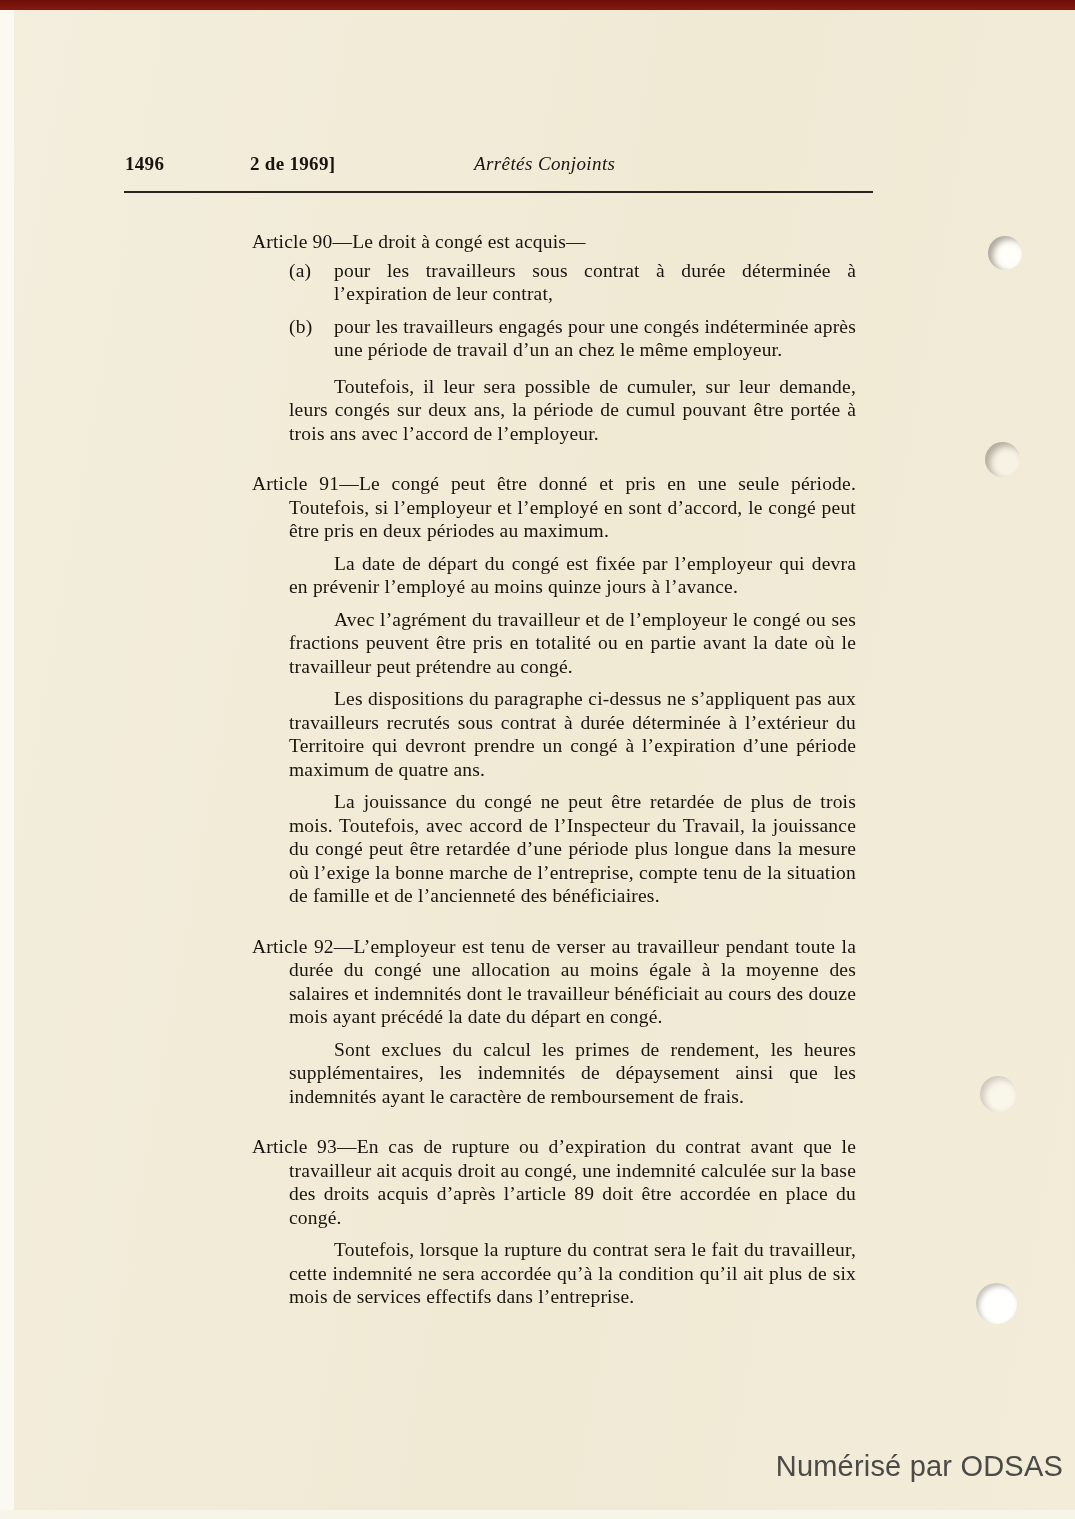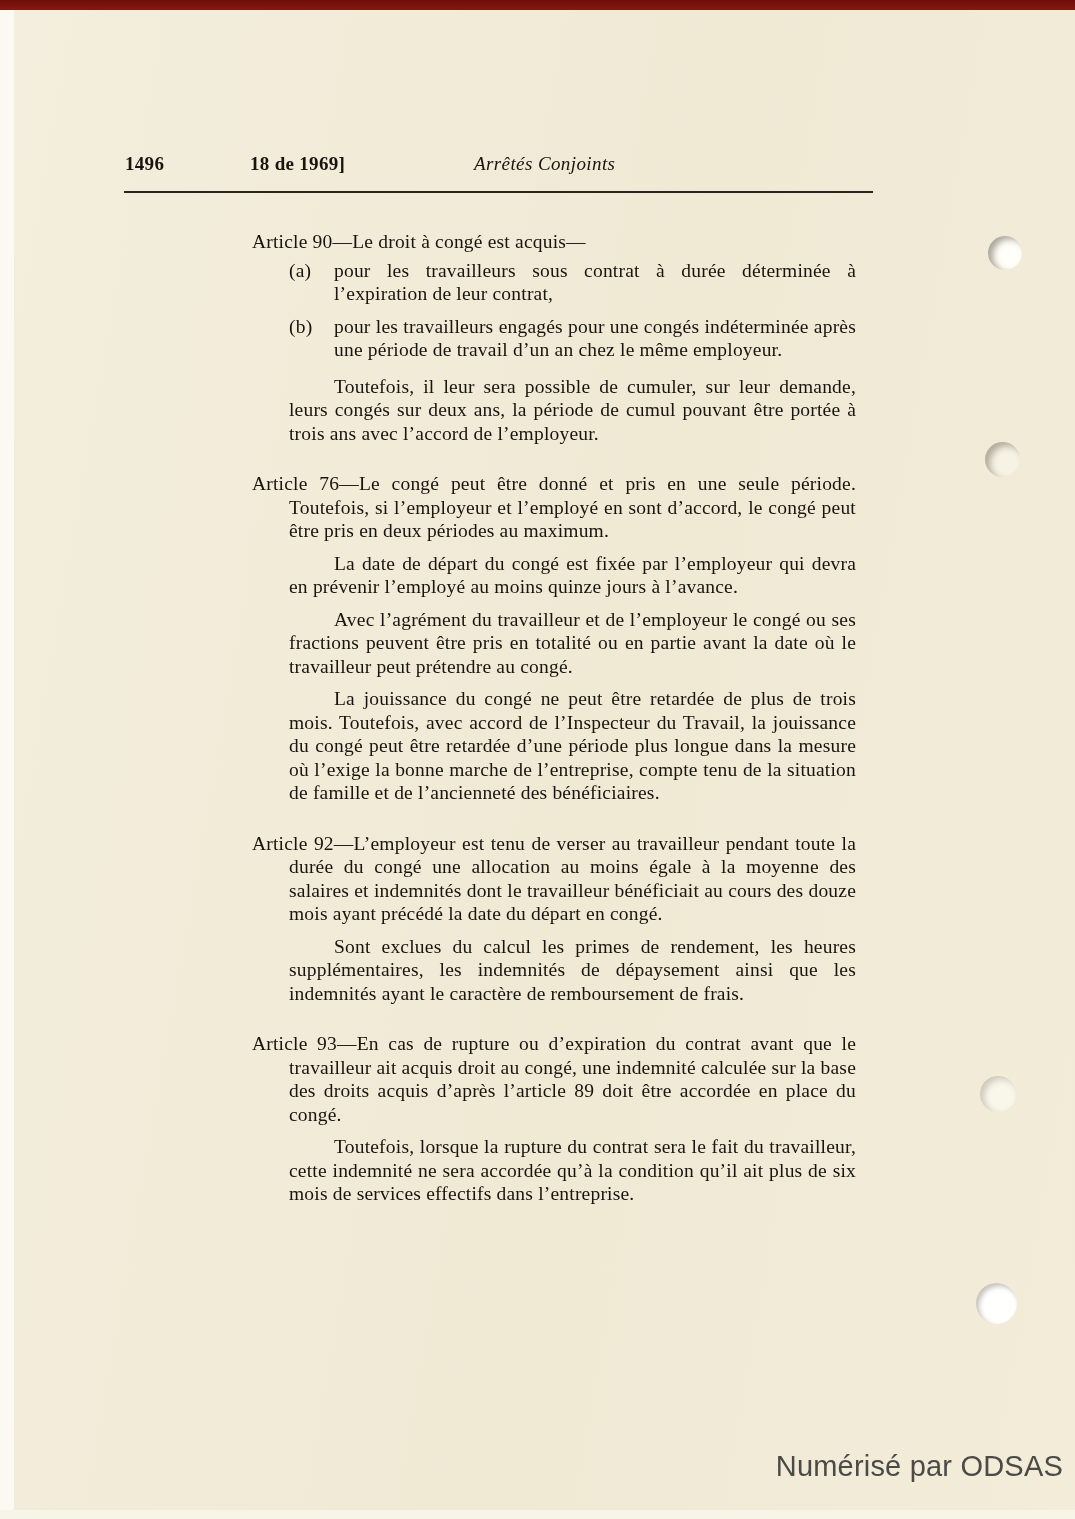--- a/index.html
+++ b/index.html
@@ -71,44 +71,45 @@
   <div class="edge-bottom"></div>
   <div class="edge-top"></div>
 
   <div class="hole hole-1"></div>
   <div class="hole hole-2"></div>
   <div class="hole hole-3"></div>
   <div class="hole hole-4"></div>
 
   <header class="page-header">
     <span class="page-number">1496</span>
-    <span class="issue">18 de 1969]</span>
+    <span class="issue">2 de 1969]</span>
     <span class="header-title">Arrêtés Conjoints</span>
   </header>
   <div class="header-rule"></div>
 
   <main class="body-text">
 
     <p class="blk article">Article 90—Le droit à congé est acquis—</p>
 
     <p class="blk list-item mt-xs">
       <span class="list-label">(a)</span>
       <span>pour les travailleurs sous contrat à durée déterminée à l’expiration de leur contrat,</span>
     </p>
 
     <p class="blk list-item mt-s">
       <span class="list-label">(b)</span>
       <span>pour les travailleurs engagés pour une congés indéterminée après une période de travail d’un an chez le même employeur.</span>
     </p>
 
     <p class="blk para mt-m">Toutefois, il leur sera possible de cumuler, sur leur demande, leurs congés sur deux ans, la période de cumul pouvant être portée à trois ans avec l’accord de l’employeur.</p>
 
-    <p class="blk article mt-l">Article 76—Le congé peut être donné et pris en une seule période. Toutefois, si l’employeur et l’employé en sont d’accord, le congé peut être pris en deux périodes au maximum.</p>
+    <p class="blk article mt-l">Article 91—Le congé peut être donné et pris en une seule période. Toutefois, si l’employeur et l’employé en sont d’accord, le congé peut être pris en deux périodes au maximum.</p>
     <p class="blk para mt-s">La date de départ du congé est fixée par l’employeur qui devra en prévenir l’employé au moins quinze jours à l’avance.</p>
     <p class="blk para mt-s">Avec l’agrément du travailleur et de l’employeur le congé ou ses fractions peuvent être pris en totalité ou en partie avant la date où le travailleur peut prétendre au congé.</p>
+    <p class="blk para mt-s">Les dispositions du paragraphe ci-dessus ne s’appliquent pas aux travailleurs recrutés sous contrat à durée déterminée à l’extérieur du Territoire qui devront prendre un congé à l’expiration d’une période maximum de quatre ans.</p>
     <p class="blk para mt-s">La jouissance du congé ne peut être retardée de plus de trois mois. Toutefois, avec accord de l’Inspecteur du Travail, la jouissance du congé peut être retardée d’une période plus longue dans la mesure où l’exige la bonne marche de l’entreprise, compte tenu de la situation de famille et de l’ancienneté des bénéficiaires.</p>
 
     <p class="blk article mt-l">Article 92—L’employeur est tenu de verser au travailleur pendant toute la durée du congé une allocation au moins égale à la moyenne des salaires et indemnités dont le travailleur bénéficiait au cours des douze mois ayant précédé la date du départ en congé.</p>
     <p class="blk para mt-s">Sont exclues du calcul les primes de rendement, les heures supplémentaires, les indemnités de dépaysement ainsi que les indemnités ayant le caractère de remboursement de frais.</p>
 
     <p class="blk article mt-l">Article 93—En cas de rupture ou d’expiration du contrat avant que le travailleur ait acquis droit au congé, une indemnité calculée sur la base des droits acquis d’après l’article 89 doit être accordée en place du congé.</p>
     <p class="blk para mt-s">Toutefois, lorsque la rupture du contrat sera le fait du travailleur, cette indemnité ne sera accordée qu’à la condition qu’il ait plus de six mois de services effectifs dans l’entreprise.</p>
 
   </main>
 

